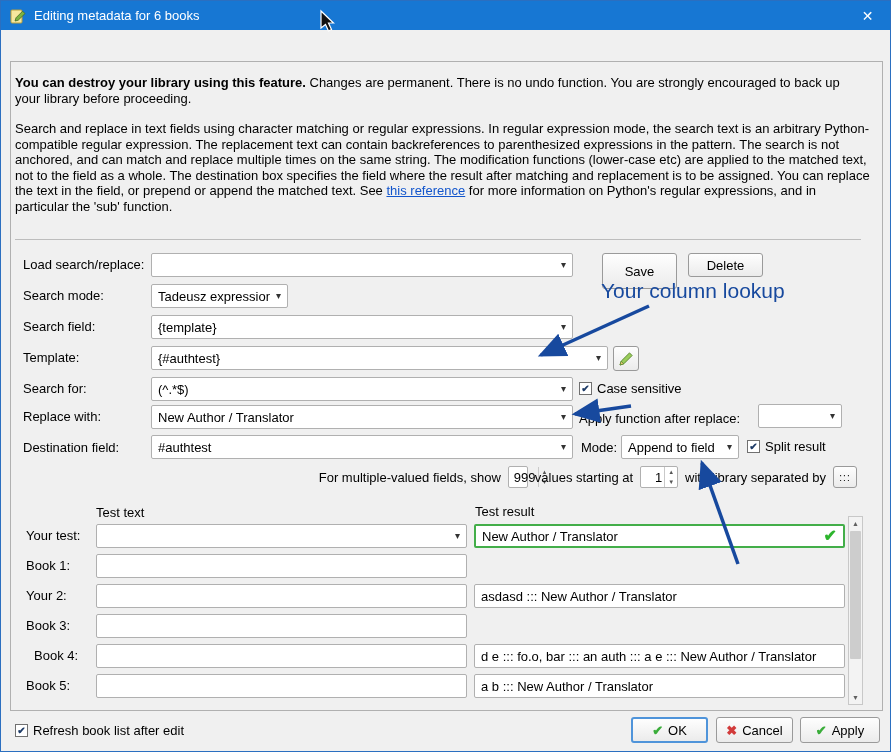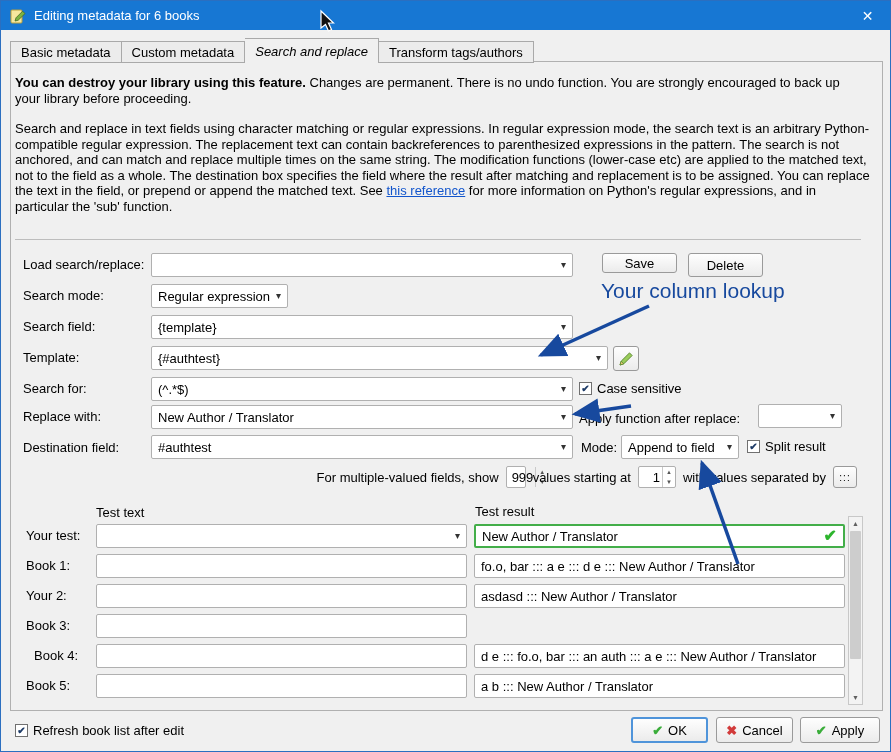--- a/index.html
+++ b/index.html
@@ -57,50 +57,44 @@
     <span style="display:flex">
       <svg width="16" height="16" viewBox="0 0 16 16">
         <rect x="1" y="2" width="11" height="13" rx="1" fill="#f5e79e" stroke="#b99f3c"></rect>
         <path d="M5 13 L6 9.8 L12.6 3.2 L15 5.6 L8.2 12.2 Z" fill="#7cb342" stroke="#45681f" stroke-width="0.8"></path>
       </svg>
     </span>
     <span class="title">Editing metadata for 6 books</span>
     <span class="close-btn">✕</span>
   </div>
 
-  <div class="tabbar">
-    <div class="tab">Basic metadata</div>
-    <div class="tab">Custom metadata</div>
-    <div class="tab active">Search and replace</div>
-    <div class="tab">Transform tags/authors</div>
-  </div>
 
   <div class="frame"></div>
 
   <p class="warning"><b>You can destroy your library using this feature.</b><span> Changes are permanent. There is no undo function. You are strongly encouraged to back up your library before proceeding.</span></p>
 
   <p class="desc"><span>Search and replace in text fields using character matching or regular expressions. In regular expression mode, the search text is an arbitrary Python-compatible regular expression. The replacement text can contain backreferences to parenthesized expressions in the pattern. The search is not anchored, and can match and replace multiple times on the same string. The modification functions (lower-case etc) are applied to the matched text, not to the field as a whole. The destination box specifies the field where the result after matching and replacement is to be assigned. You can replace the text in the field, or prepend or append the matched text. See </span><a class="link">this reference</a><span> for more information on Python's regular expressions, and in particular the 'sub' function.</span></p>
 
   <div class="hr"></div>
 
   <span class="lbl" style="left:22px;top:256px">Load search/replace:</span>
   <div class="combo" style="left:150px;top:252px;width:422px">
     <span class="cval"></span>
     <span class="carr">▾</span>
   </div>
-  <div class="btn" style="left:601px;top:252px;width:75px;height:20px">
+  <div class="btn" style="left:601px;top:252px;width:75px;height:36px">
       <span>Save</span>
     </div>
   <div class="btn" style="left:687px;top:252px;width:75px;height:24px">
       <span>Delete</span>
     </div>
 
   <span class="lbl" style="left:22px;top:287px">Search mode:</span>
   <div class="combo" style="left:150px;top:283px;width:137px">
-    <span class="cval">Regular expression</span>
+    <span class="cval">Tadeusz expression</span>
     <span class="carr">▾</span>
   </div>
 
   <span class="lbl" style="left:22px;top:318px">Search field:</span>
   <div class="combo" style="left:150px;top:314px;width:422px">
     <span class="cval">{template}</span>
     <span class="carr">▾</span>
   </div>
 
   <span class="lbl" style="left:22px;top:349px">Template:</span>
@@ -163,44 +157,41 @@
         </span>
     </div>
     <span>values starting at</span>
     <div class="spin" style="width:38px">
       <span class="sval">1</span>
       <span class="sarr">
           <span>▲</span>
           <span>▼</span>
         </span>
     </div>
-    <span>with values separated by</span>
+    <span>with library separated by</span>
     <div class="btn sepbtn" style="position:static">
         <span style="font-size:10px;letter-spacing:1px">:::</span>
       </div>
   </div>
 
   <span class="lbl" style="left:95px;top:504px">Test text</span>
   <span class="lbl" style="left:474px;top:503px">Test result</span>
 
   <span class="lbl" style="left:25px;top:527px">Your test:</span>
   <div class="combo" style="left:95px;top:523px;width:371px">
     <span class="cval"></span>
     <span class="carr">▾</span>
   </div>
   <div class="result ok-result" style="left:473px;top:523px;width:371px">
     <span class="rval">New Author / Translator</span>
     <span class="rcheck">✔</span>
   </div>
 
   <span class="lbl" style="left:25px;top:557px">Book 1:</span>
   <div class="tinput" style="left:95px;top:553px;width:371px"></div>
-  <div class="result" style="left:473px;top:553px;width:371px">
-      <span class="rval">fo.o, bar ::: a e ::: d e ::: New Author / Translator</span>
-    </div>
 
   <span class="lbl" style="left:25px;top:587px">Your 2:</span>
   <div class="tinput" style="left:95px;top:583px;width:371px"></div>
   <div class="result" style="left:473px;top:583px;width:371px">
       <span class="rval">asdasd ::: New Author / Translator</span>
     </div>
 
   <span class="lbl" style="left:25px;top:617px">Book 3:</span>
   <div class="tinput" style="left:95px;top:613px;width:371px"></div>
 

